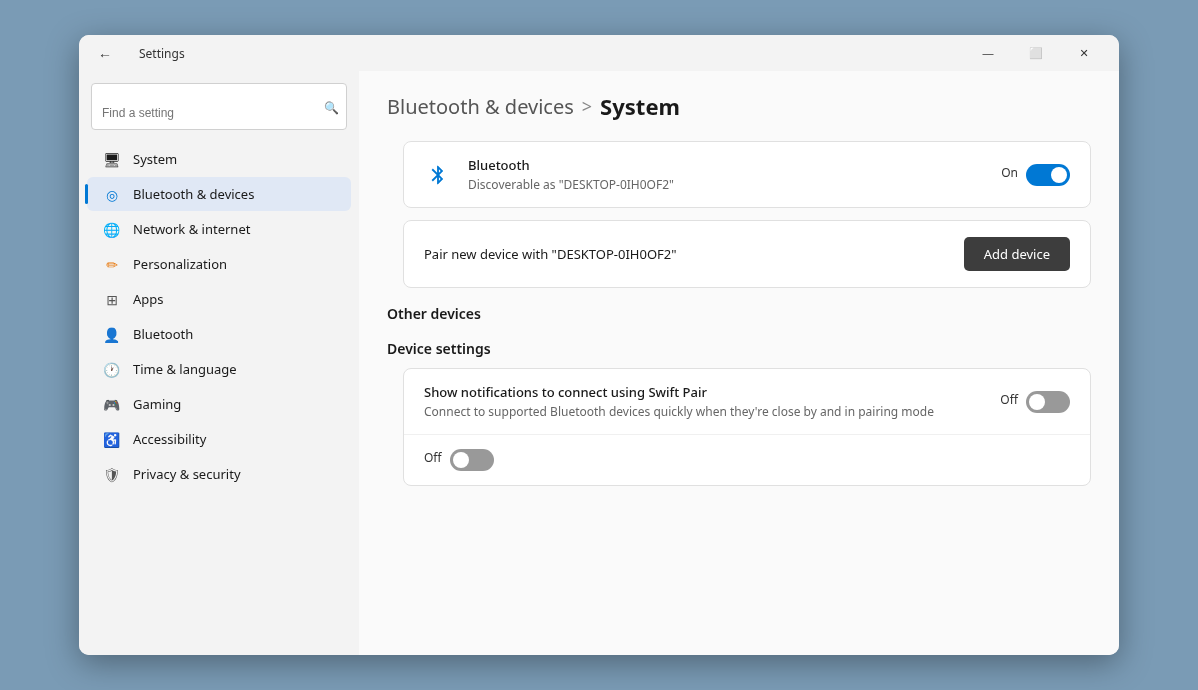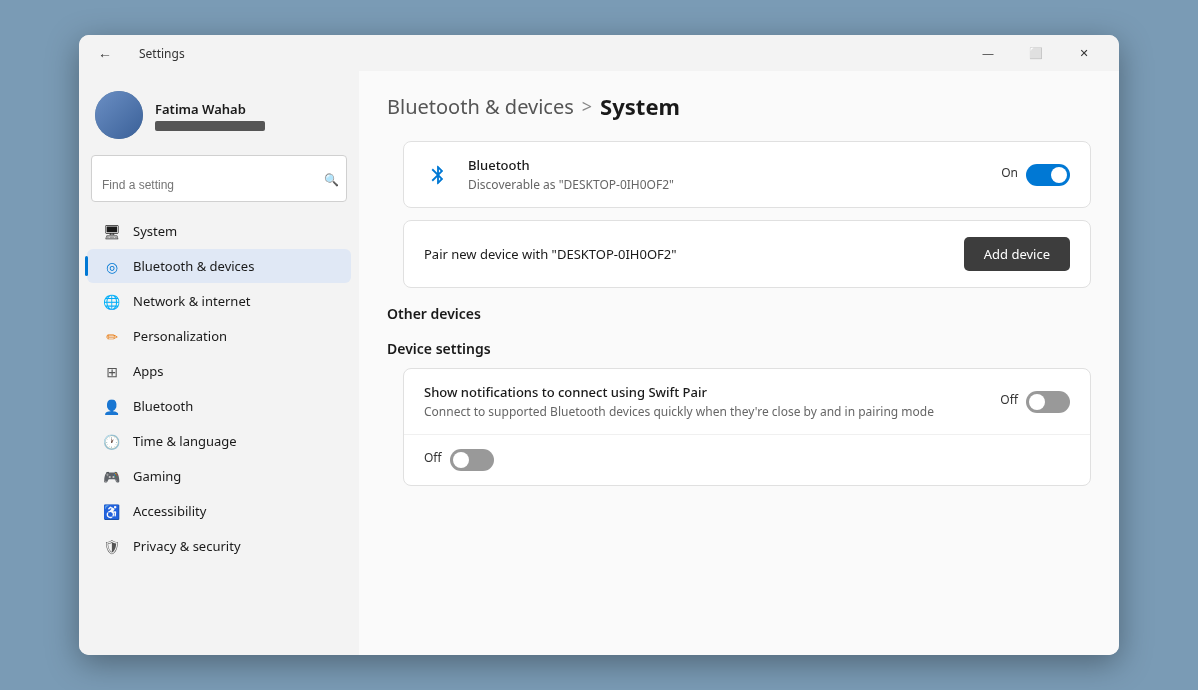--- a/index.html
+++ b/index.html
@@ -286,29 +286,20 @@
       <button class="titlebar-btn">—</button>
       <button class="titlebar-btn">⬜</button>
       <button class="titlebar-btn close">✕</button>
     </div>
   </div>
 
   <div class="content">
 
     <div class="sidebar">
 
-      <div class="user-section">
-        <div class="avatar">
-          <div class="avatar-img"></div>
-        </div>
-        <div class="user-info">
-          <span class="user-name">Fatima Wahab</span>
-          <div class="user-email"></div>
-        </div>
-      </div>
 
       <div class="search-box">
         <input class="search-input" type="text" placeholder="Find a setting" style="">
         <span class="search-icon-wrap">🔍</span>
       </div>
 
       <nav>
         <div class="nav-item">
           <span class="nav-icon">🖥</span>
           <span>System</span>

